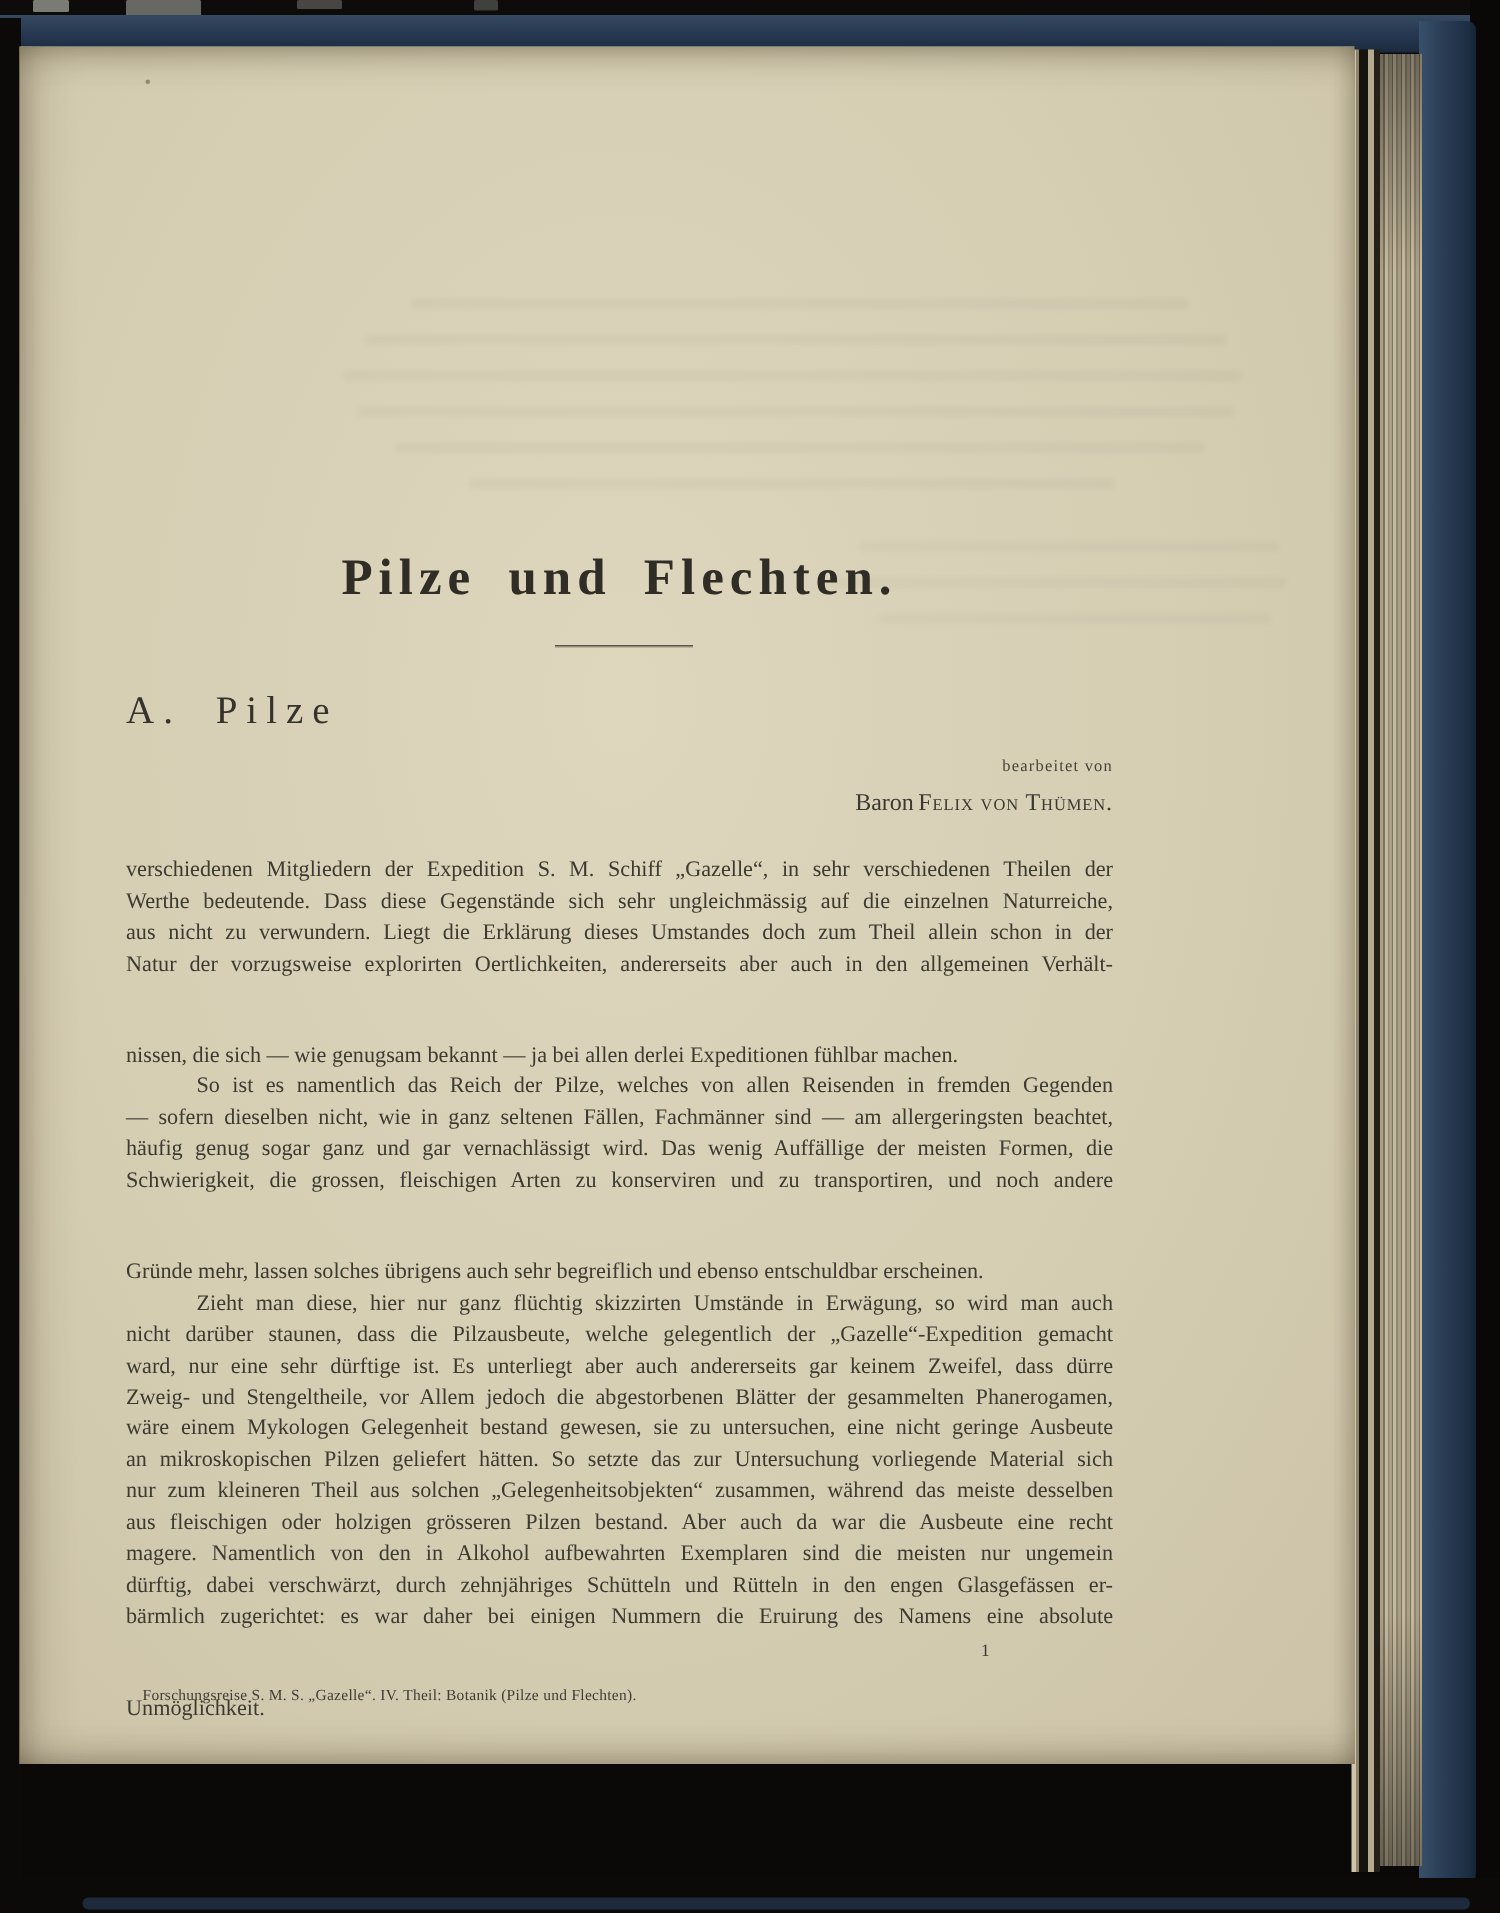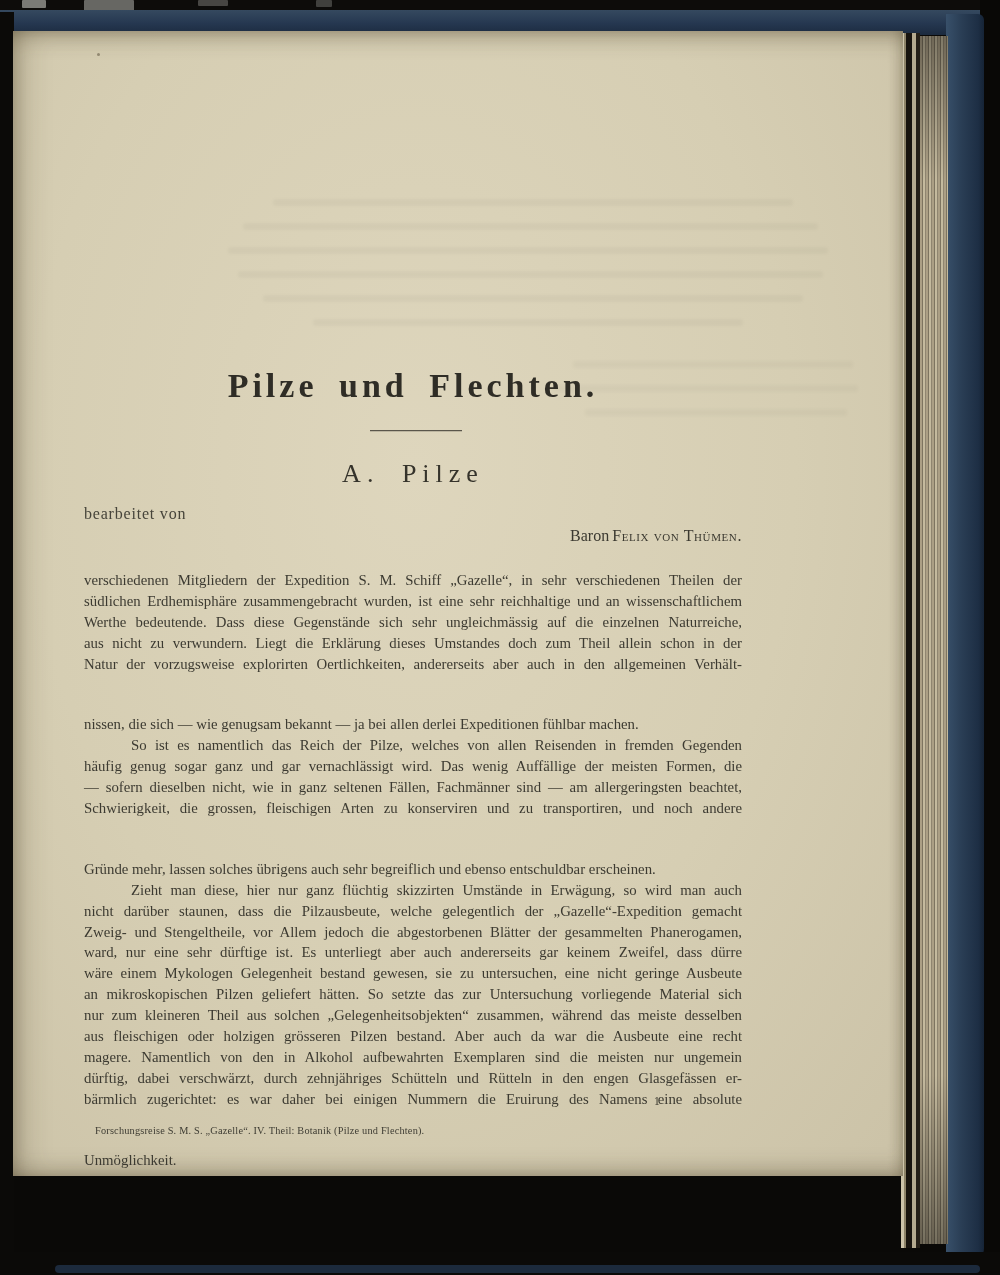--- a/index.html
+++ b/index.html
@@ -51,23 +51,23 @@
   .g6{left:300px;top:288px;width:430px;}
   .g7{left:560px;top:330px;width:280px;opacity:.05;}
   .g8{left:540px;top:354px;width:305px;opacity:.05;}
   .g9{left:572px;top:378px;width:262px;opacity:.05;}
   
   .col{position:absolute;left:71px;width:658px;}
   .title{top:336px;text-align:center;font-weight:700;font-size:34px;
     letter-spacing:4px;word-spacing:9px;color:#2f2d26;}
   .title-rule{position:absolute;left:357px;top:399px;width:92px;height:1px;
     background:#5a564b;box-shadow:0 1px 0 rgba(90,86,75,.25);}
-  .section-heading{top:428px;text-align:center;font-size:26px;letter-spacing:6px;
+  .section-heading{top:428px;text-align:left;font-size:26px;letter-spacing:6px;
     word-spacing:10px;color:#35332b;}
-  .byline{top:474px;text-align:left;font-size:16px;letter-spacing:.8px;color:#46443a;}
+  .byline{top:474px;text-align:right;font-size:11px;letter-spacing:.8px;color:#46443a;}
   .author{top:496px;text-align:right;font-size:16px;color:#3b3930;}
   .author .sc{font-variant:small-caps;letter-spacing:.6px;margin-left:3px;}
   .body-text{top:539px;font-size:14.8px;color:#3c3a31;}
   .text-line{height:20.9px;line-height:20.9px;text-align:justify;text-align-last:justify;}
   .text-line.last{text-align-last:left;margin-top:40px;}
   .text-line.first{text-indent:47px;}
   [data-para="0"] .text-line.first::first-letter{font-size:24px;}
   .footer-sig{position:absolute;left:82px;top:1094px;font-size:10.3px;
     letter-spacing:.2px;color:#3e3c33;}
   .page-number{position:absolute;left:641px;top:1064px;font-size:11.5px;color:#3b392f;}
@@ -105,38 +105,37 @@
   <div class="title-rule"></div>
   <div class="col section-heading">A. Pilze</div>
   <div class="col byline">bearbeitet von</div>
   <div class="col author">
     <span>Baron</span><span class="sc">Felix von Thümen.</span>
   </div>
 
   <div class="col body-text">
       <div data-para="0">
         <div class="text-line">verschiedenen Mitgliedern der Expedition S. M. Schiff „Gazelle“, in sehr verschiedenen Theilen der</div>
-        <div class="text-line">südlichen Erdhemisphäre zusammengebracht wurden, ist eine sehr reichhaltige und an wissenschaftlichem</div>
         <div class="text-line">Werthe bedeutende. Dass diese Gegenstände sich sehr ungleichmässig auf die einzelnen Naturreiche,</div>
         <div class="text-line">aus nicht zu verwundern. Liegt die Erklärung dieses Umstandes doch zum Theil allein schon in der</div>
         <div class="text-line">Natur der vorzugsweise explorirten Oertlichkeiten, andererseits aber auch in den allgemeinen Verhält-</div>
         <div class="text-line last">nissen, die sich — wie genugsam bekannt — ja bei allen derlei Expeditionen fühlbar machen.</div>
       </div>
       <div data-para="1">
         <div class="text-line first">So ist es namentlich das Reich der Pilze, welches von allen Reisenden in fremden Gegenden</div>
+        <div class="text-line">— sofern dieselben nicht, wie in ganz seltenen Fällen, Fachmänner sind — am allergeringsten beachtet,</div>
         <div class="text-line">häufig genug sogar ganz und gar vernachlässigt wird. Das wenig Auffällige der meisten Formen, die</div>
-        <div class="text-line">— sofern dieselben nicht, wie in ganz seltenen Fällen, Fachmänner sind — am allergeringsten beachtet,</div>
         <div class="text-line">Schwierigkeit, die grossen, fleischigen Arten zu konserviren und zu transportiren, und noch andere</div>
         <div class="text-line last">Gründe mehr, lassen solches übrigens auch sehr begreiflich und ebenso entschuldbar erscheinen.</div>
       </div>
       <div data-para="2">
         <div class="text-line first">Zieht man diese, hier nur ganz flüchtig skizzirten Umstände in Erwägung, so wird man auch</div>
         <div class="text-line">nicht darüber staunen, dass die Pilzausbeute, welche gelegentlich der „Gazelle“-Expedition gemacht</div>
+        <div class="text-line">ward, nur eine sehr dürftige ist. Es unterliegt aber auch andererseits gar keinem Zweifel, dass dürre</div>
         <div class="text-line">Zweig- und Stengeltheile, vor Allem jedoch die abgestorbenen Blätter der gesammelten Phanerogamen,</div>
-        <div class="text-line">ward, nur eine sehr dürftige ist. Es unterliegt aber auch andererseits gar keinem Zweifel, dass dürre</div>
         <div class="text-line">wäre einem Mykologen Gelegenheit bestand gewesen, sie zu untersuchen, eine nicht geringe Ausbeute</div>
         <div class="text-line">an mikroskopischen Pilzen geliefert hätten. So setzte das zur Untersuchung vorliegende Material sich</div>
         <div class="text-line">nur zum kleineren Theil aus solchen „Gelegenheitsobjekten“ zusammen, während das meiste desselben</div>
         <div class="text-line">aus fleischigen oder holzigen grösseren Pilzen bestand. Aber auch da war die Ausbeute eine recht</div>
         <div class="text-line">magere. Namentlich von den in Alkohol aufbewahrten Exemplaren sind die meisten nur ungemein</div>
         <div class="text-line">dürftig, dabei verschwärzt, durch zehnjähriges Schütteln und Rütteln in den engen Glasgefässen er-</div>
         <div class="text-line">bärmlich zugerichtet: es war daher bei einigen Nummern die Eruirung des Namens eine absolute</div>
         <div class="text-line last">Unmöglichkeit.</div>
       </div>
     </div>

